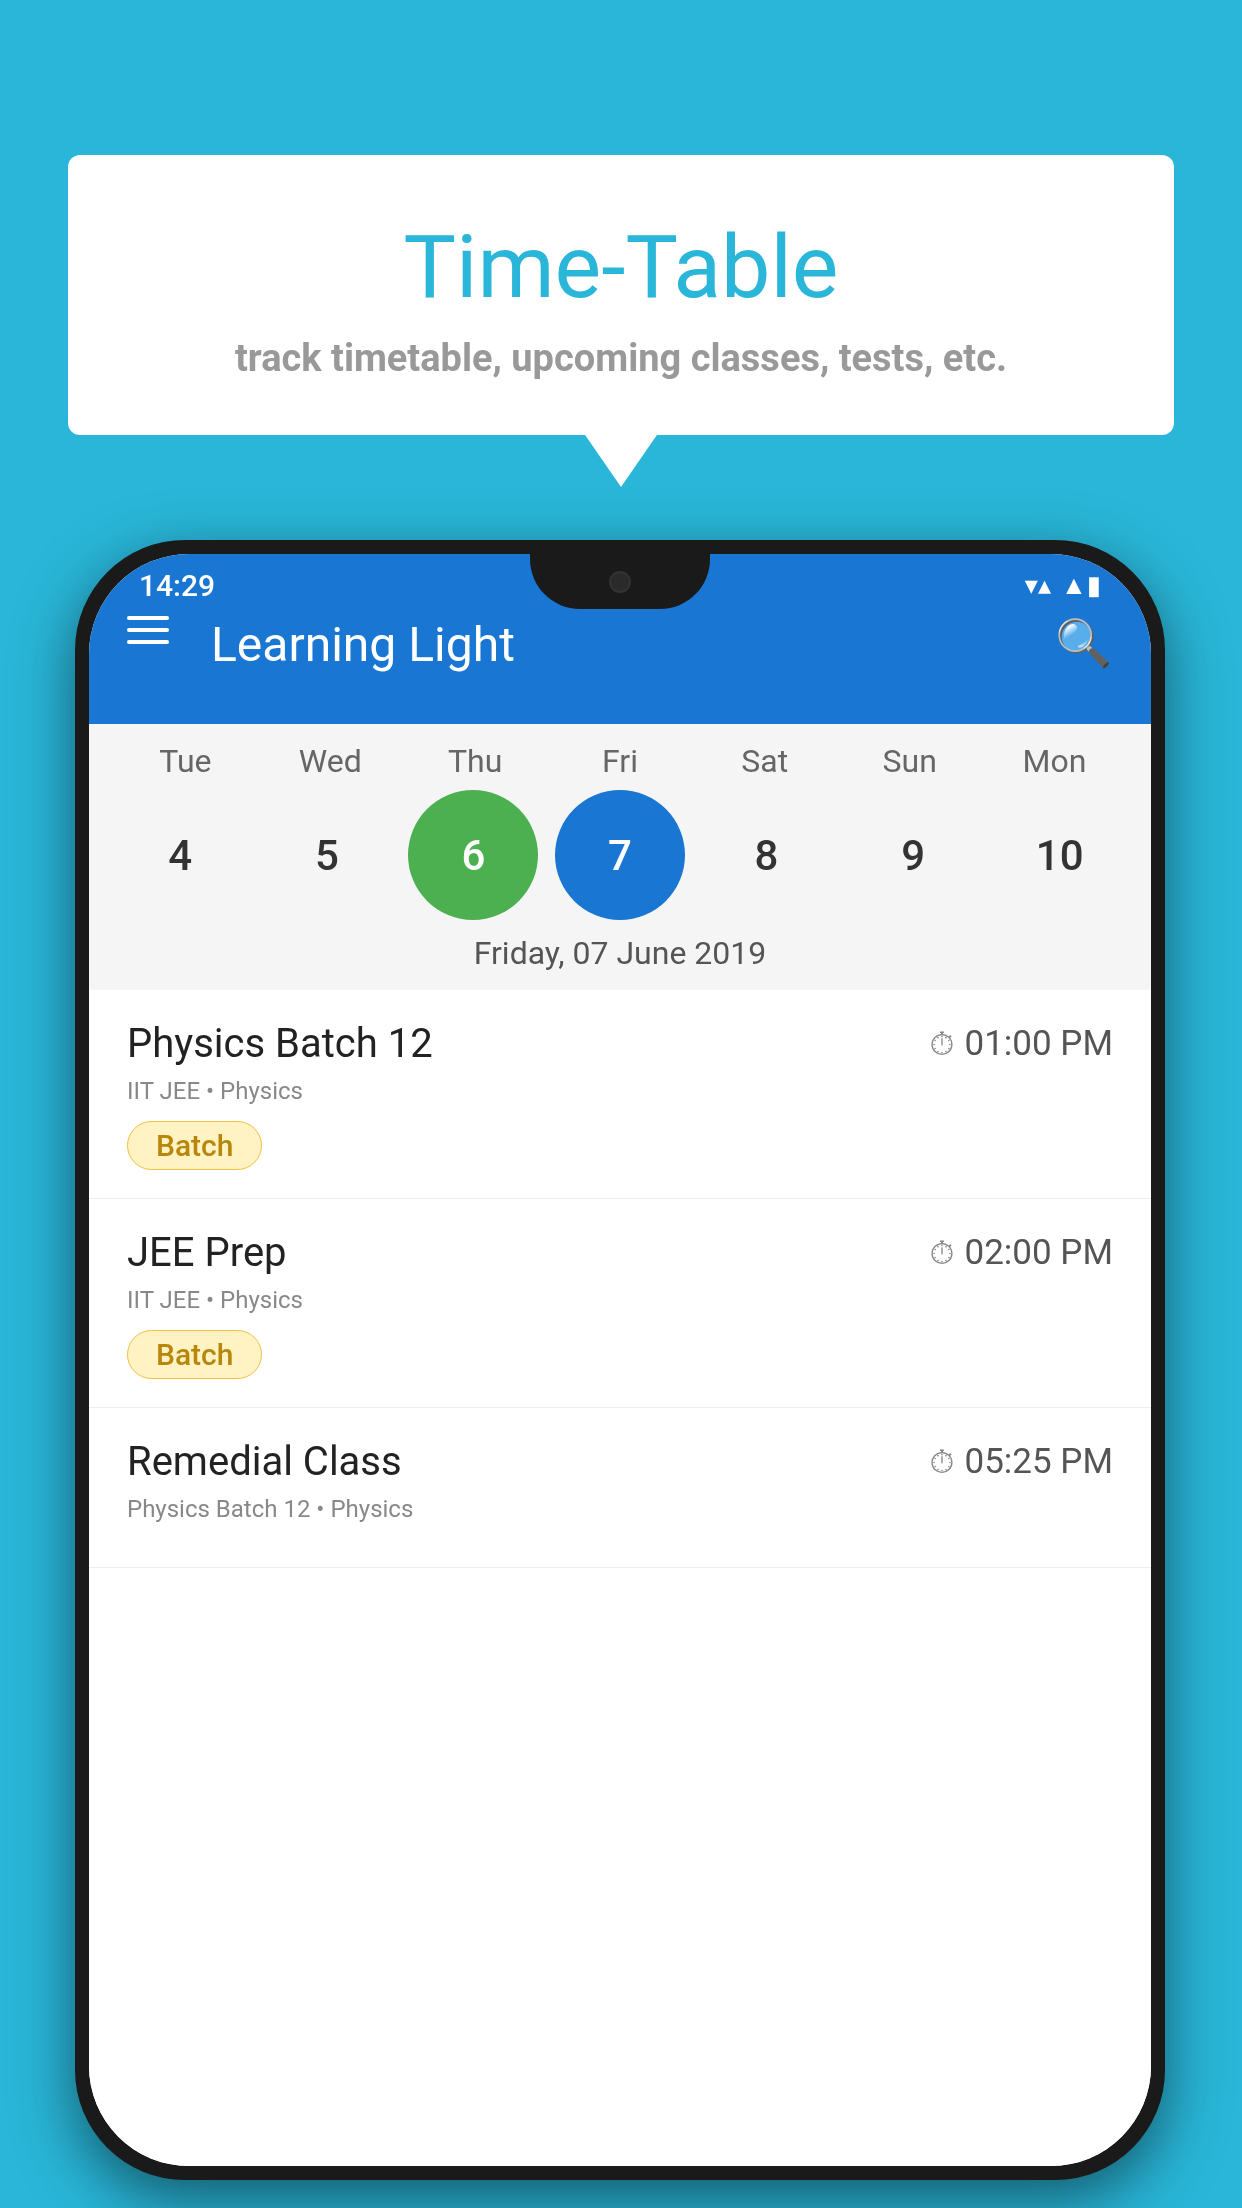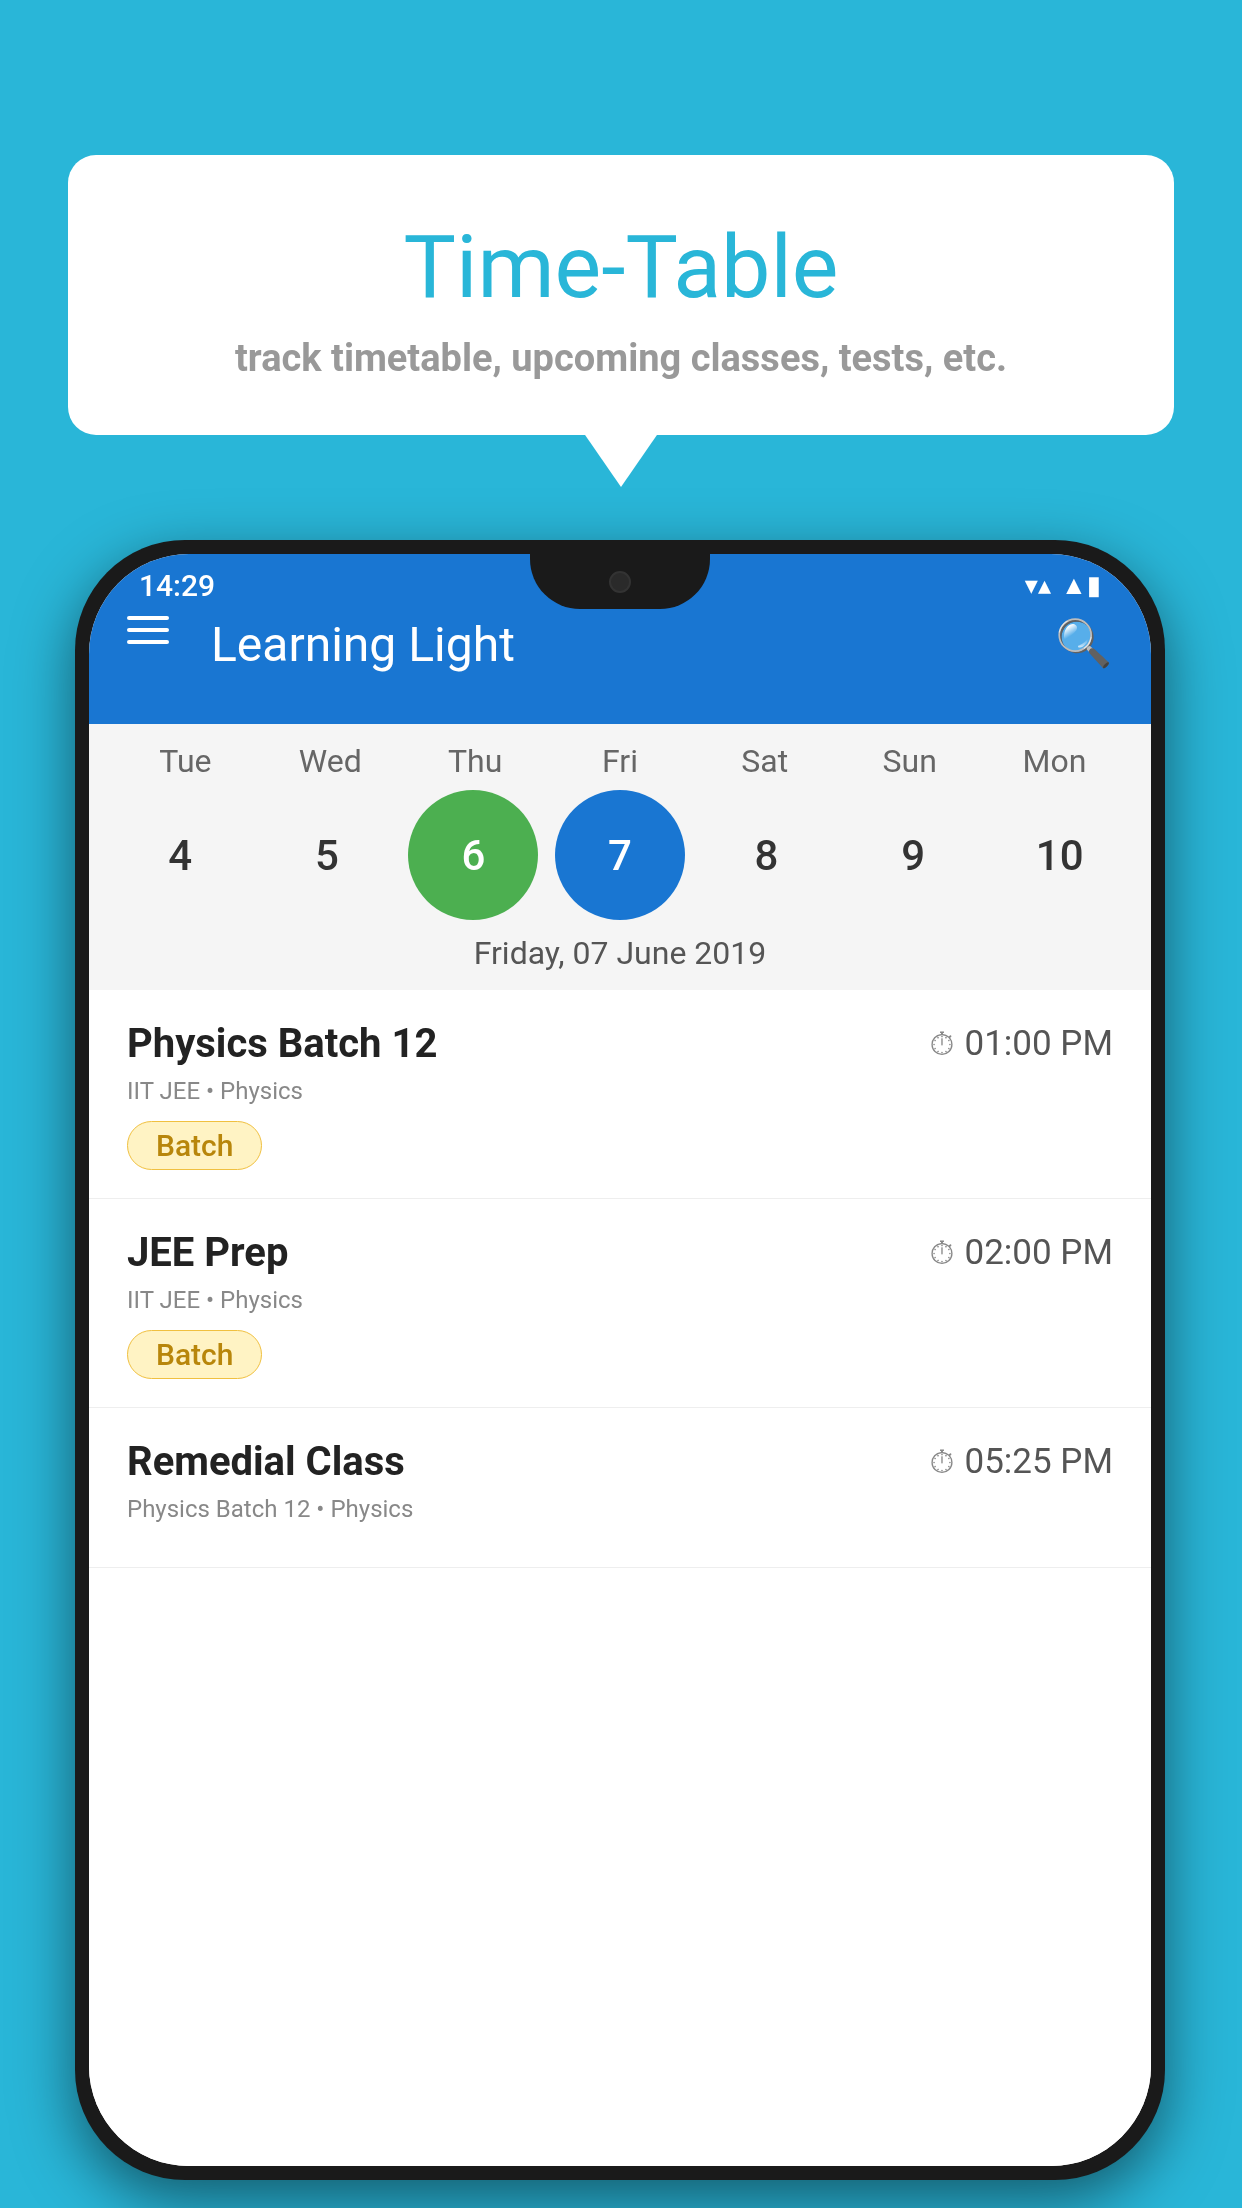--- a/index.html
+++ b/index.html
@@ -14,21 +14,21 @@
       position: relative;
     }
 
     
     .speech-bubble {
       position: absolute;
       top: 155px;
       left: 68px;
       width: 1106px;
       background: white;
-      border-radius: 28px;
+      border-radius: 12px;
       padding: 60px 40px 55px;
       text-align: center;
     }
     .speech-bubble::after {
       content: '';
       position: absolute;
       bottom: -52px;
       left: 50%;
       transform: translateX(-50%);
       width: 0;
@@ -208,21 +208,21 @@
       background: white;
     }
     .class-item-header {
       display: flex;
       justify-content: space-between;
       align-items: center;
       margin-bottom: 10px;
     }
     .class-name {
       font-size: 40px;
-      font-weight: 700;
+      font-weight: 400;
       color: #222;
     }
     .class-time {
       display: flex;
       align-items: center;
       gap: 10px;
       color: #555;
       font-size: 35px;
     }
     .clock-icon {

